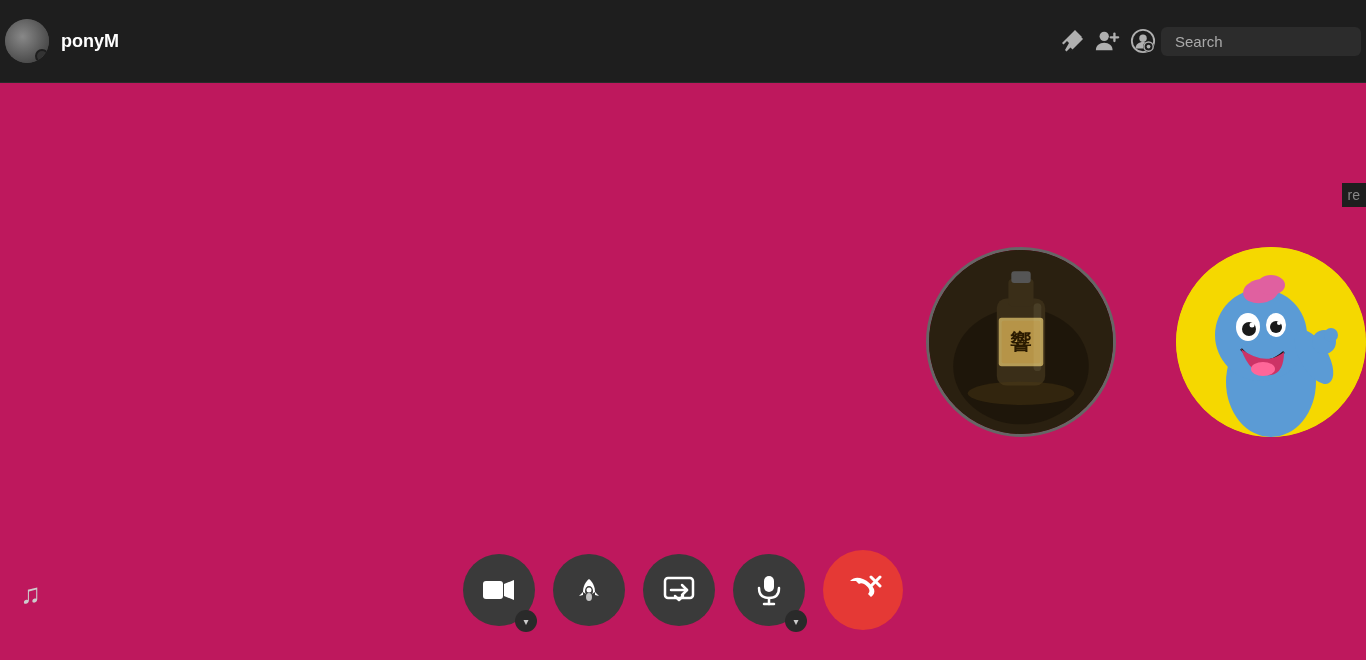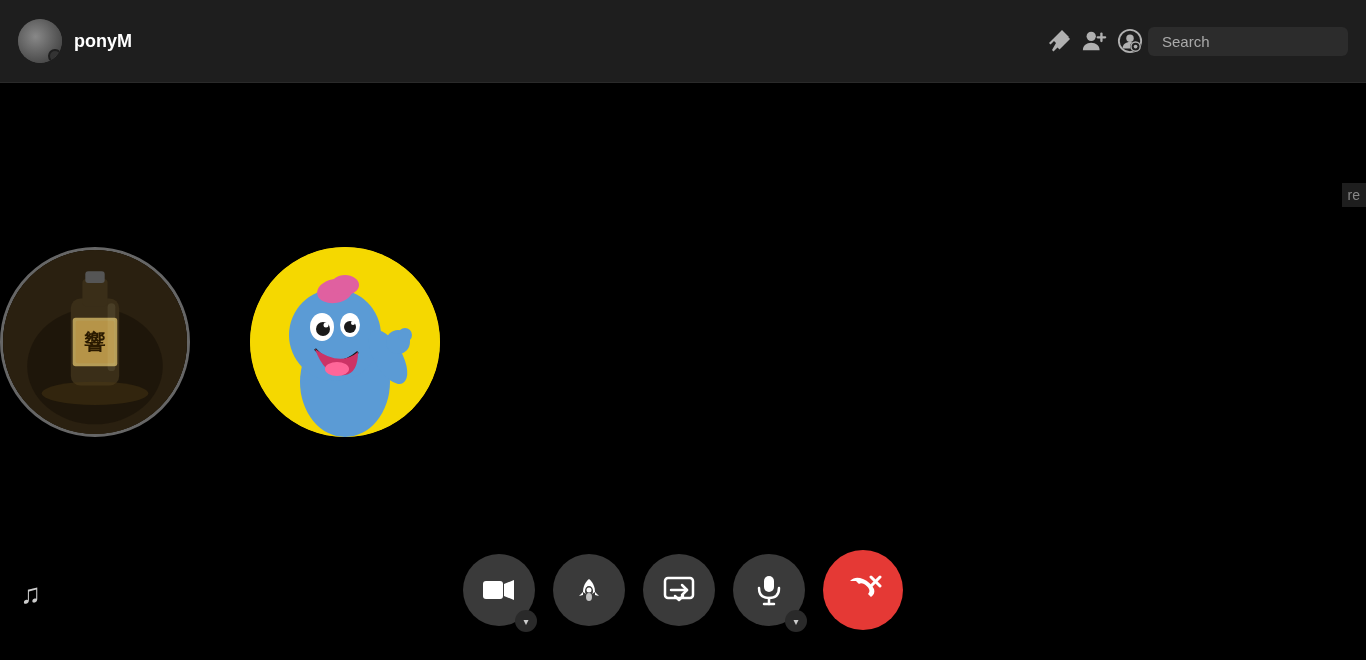--- a/index.html
+++ b/index.html
@@ -11,21 +11,21 @@
       overflow: hidden;
       font-family: 'Segoe UI', Arial, sans-serif;
       color: #fff;
     }
 
     
     .topbar {
       display: flex;
       align-items: center;
       height: 83px;
-      padding: 0 18px;
+      padding: 0 5px;
       background: #1e1e1e;
       border-bottom: 1px solid #2a2a2a;
       position: relative;
     }
 
     .topbar-left {
       display: flex;
       align-items: center;
       gap: 12px;
     }
@@ -100,24 +100,24 @@
       font-size: 15px;
       width: 160px;
     }
 
     .search-box input::placeholder { color: #aaa; }
 
     
     .call-area {
       width: 100%;
       height: calc(660px - 83px);
-      background: #000000;
+      background: #be185d;
       display: flex;
       flex-direction: column;
-      align-items: flex-start;
+      align-items: flex-end;
       justify-content: center;
       position: relative;
     }
 
     
     .avatars-row {
       display: flex;
       align-items: center;
       justify-content: center;
       gap: 60px;

